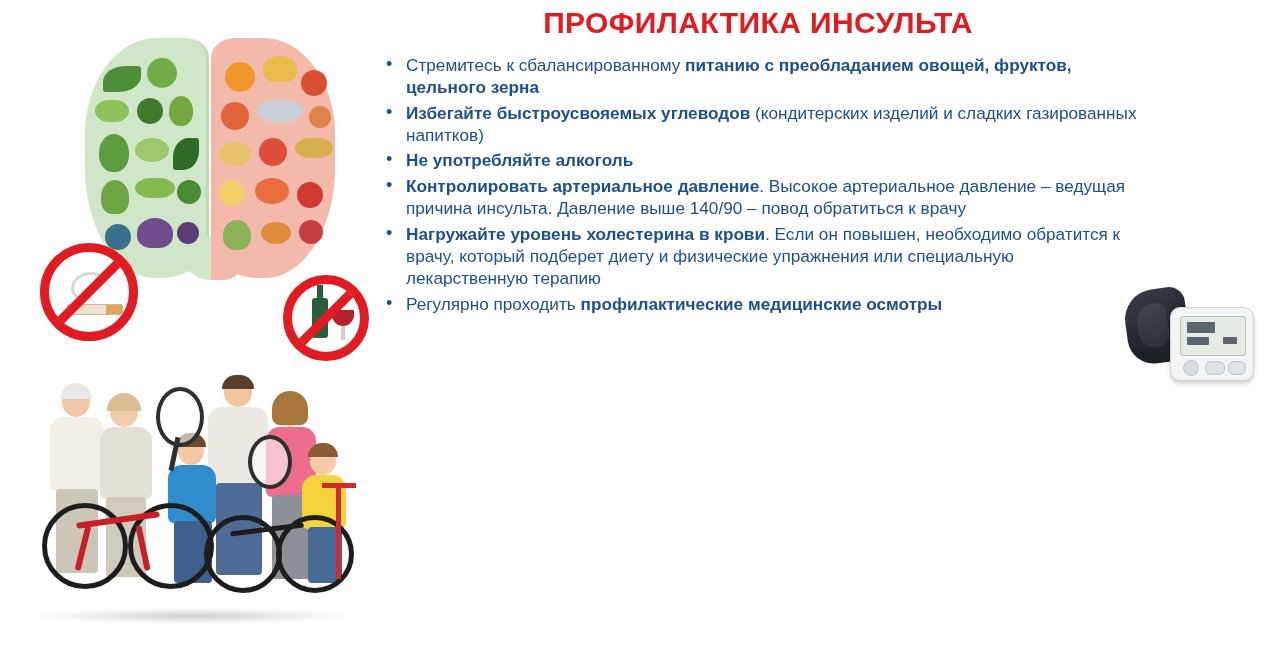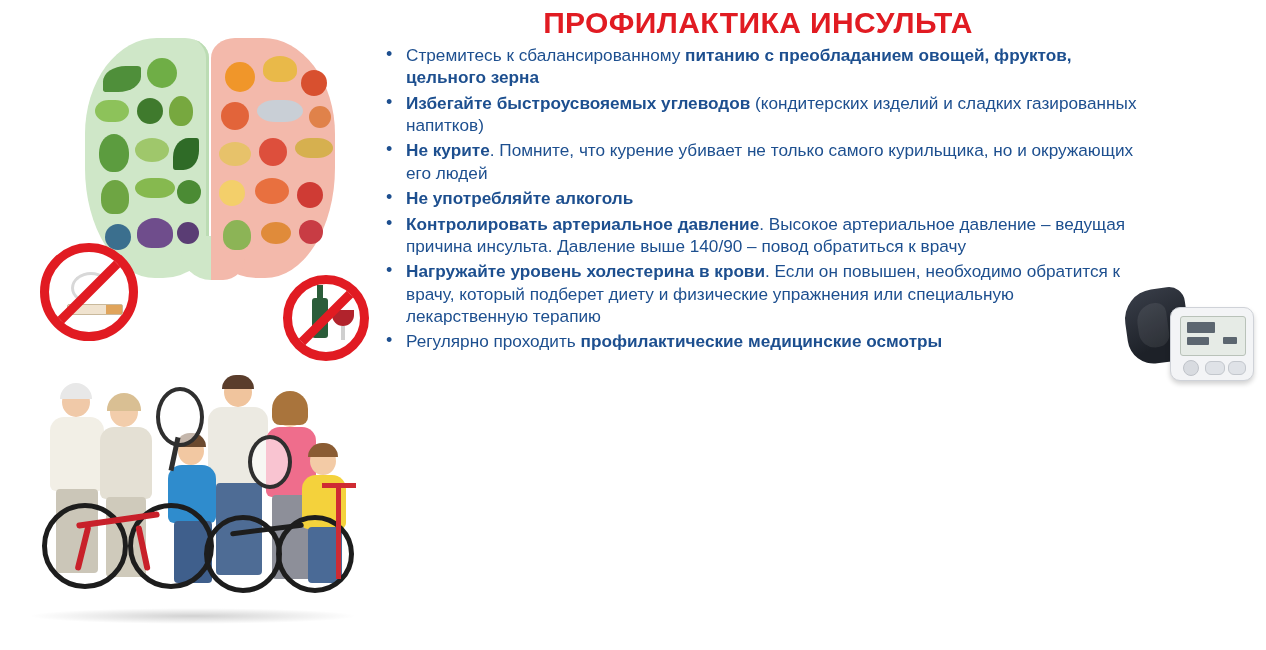--- a/index.html
+++ b/index.html
@@ -300,21 +300,21 @@
     padding: 6px 0 2px 0;
     text-align: center;
     color: #e11b22;
     font-size: 30px;
     font-weight: bold;
     letter-spacing: 0.4px;
     font-family: "Liberation Sans", sans-serif;
   }
   ul.tips {
     list-style: none;
-    margin: 2px 0 0 0;
+    margin: 12px 0 0 0;
     padding: 0;
   }
   ul.tips > li {
     position: relative;
     padding-left: 28px;
     margin-bottom: 3px;
     color: #1d4f8f;
     font-size: 17.2px;
     line-height: 1.30;
   }
@@ -447,21 +447,20 @@
 
       <div class="shadow-floor"></div>
     </div>
   </div>
 
   <div class="content">
     <h1 class="title">ПРОФИЛАКТИКА ИНСУЛЬТА</h1>
     <ul class="tips" id="tips-list">
         <li><span class="n">Стремитесь к сбалансированному </span><span class="b">питанию с преобладанием овощей, фруктов, цельного зерна</span></li>
         <li><span class="b">Избегайте быстроусвояемых углеводов </span><span class="n">(кондитерских изделий и сладких газированных напитков)</span></li>
-        <li><span class="b">Не курите</span><span class="n">. Помните, что курение убивает не только самого курильщика, но и окружающих его людей</span></li>
         <li><span class="b">Не употребляйте алкоголь</span></li>
         <li><span class="b">Контролировать артериальное давление</span><span class="n">. Высокое артериальное давление – ведущая причина инсульта. Давление выше 140/90 – повод обратиться к врачу</span></li>
         <li><span class="b">Нагружайте уровень холестерина в крови</span><span class="n">. Если он повышен, необходимо обратится к врачу, который подберет диету и физические упражнения или специальную лекарственную терапию</span></li>
         <li><span class="n">Регулярно проходить </span><span class="b">профилактические медицинские осмотры</span></li>
       </ul>
   </div>
 
   <div class="monitor">
     <div class="cuff"></div>
     <div class="device">

